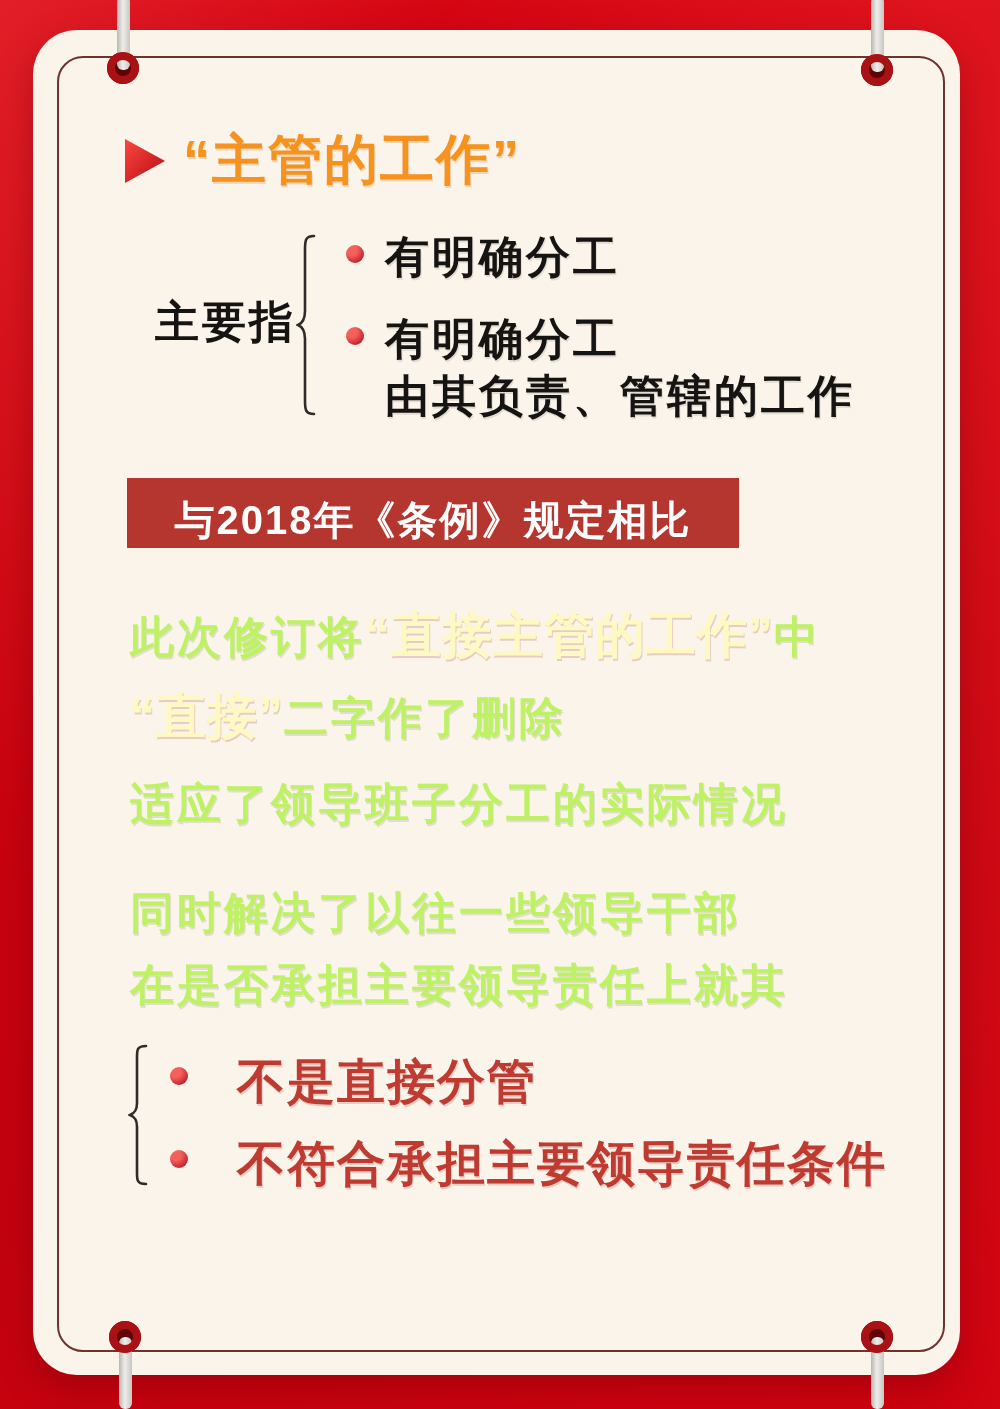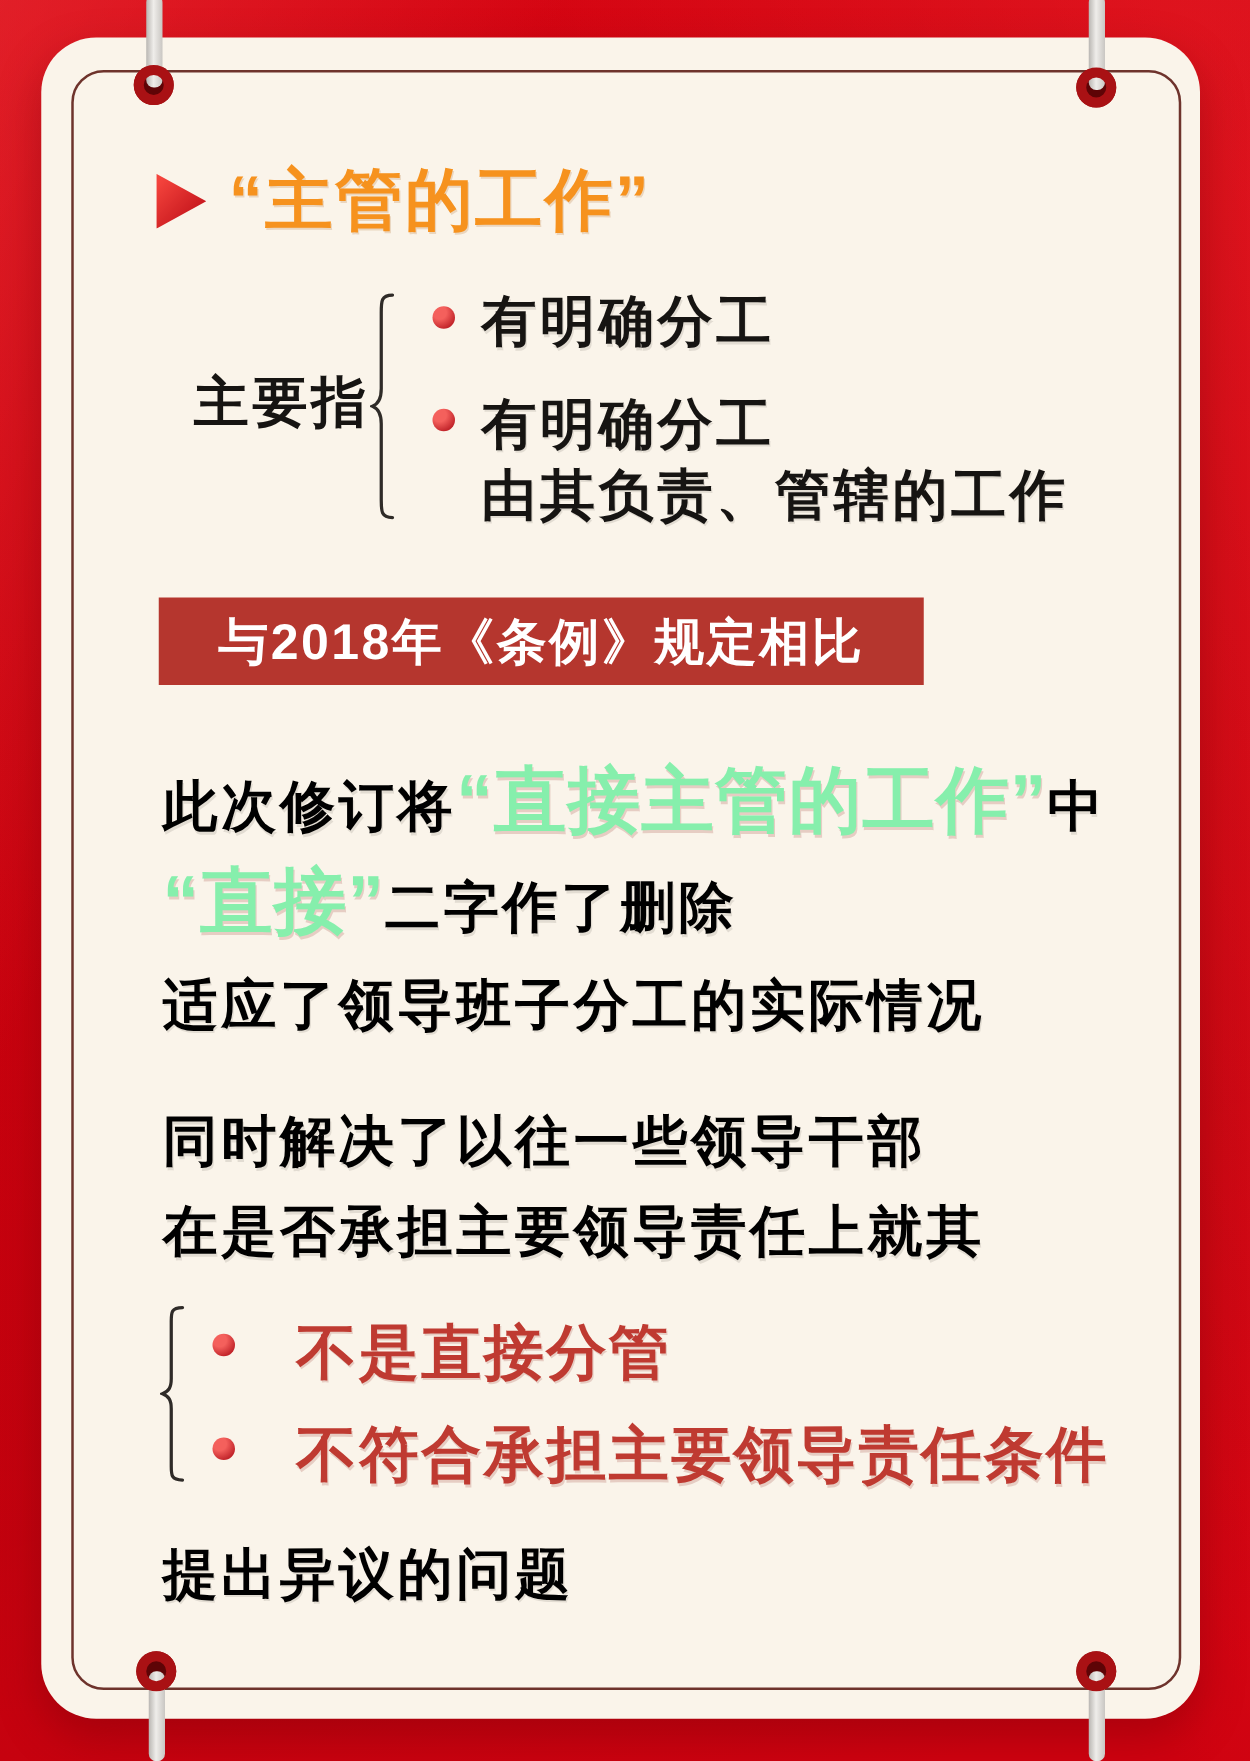--- a/index.html
+++ b/index.html
@@ -74,29 +74,29 @@
   .black-txt{
     position:absolute;z-index:5;color:#161412;font-weight:900;
     font-size:44px;letter-spacing:3px;white-space:nowrap;
     text-shadow:1px 2px 0 rgba(60,50,40,.12);
   }
   .t-b1{left:385px;top:228px;}
   .t-b2a{left:385px;top:310px;}
   .t-b2b{left:385px;top:367px;}
   .banner{
     position:absolute;left:127px;top:478px;width:612px;height:70px;z-index:5;
-    background:#b5362e;display:flex;align-items:center;justify-content:center;
+    background:#b5362e;display:flex;align-items:flex-end;justify-content:center;
   }
   .banner span{
     color:#ffffff;font-size:40px;font-weight:900;letter-spacing:2px;white-space:nowrap;
   }
   .para{position:absolute;left:130px;z-index:5;white-space:nowrap;}
-  .para .blk{font-size:44px;font-weight:900;color:#000000;letter-spacing:3px;
+  .para .blk{font-size:44px;font-weight:900;color:#bef264;letter-spacing:3px;
     text-shadow:1px 2px 0 rgba(60,50,40,.12);}
-  .para .red{font-size:58px;font-weight:900;color:#86efac;letter-spacing:1px;
+  .para .red{font-size:50px;font-weight:900;color:#fef9c3;letter-spacing:1px;
     text-shadow:1px 2px 0 rgba(140,30,20,.18);}
   .p-l1{top:602px;}
   .p-l2{top:683px;}
   .p-l3{top:775px;}
   .p-l4{top:884px;}
   .p-l5{top:956px;}
   .red-item{
     position:absolute;z-index:5;font-size:48px;font-weight:900;color:#bf3a31;
     letter-spacing:2px;white-space:nowrap;
     text-shadow:1px 2px 0 rgba(140,30,20,.18);
@@ -165,16 +165,13 @@
   </div>
 
   <svg class="brace b-issue" viewBox="0 0 22 142" preserveAspectRatio="none">
     <path d="M18 2 C 9 2, 9 6, 9 13 L 9 59 C 9 66, 7 69, 2 71 C 7 73, 9 76, 9 83 L 9 129 C 9 136, 9 140, 18 140" fill="none" stroke="#2f2b28" stroke-width="2.6" stroke-linecap="round"></path>
   </svg>
   <div class="dot r1"></div>
   <div class="dot r2"></div>
   <div class="red-item ri-1">不是直接分管</div>
   <div class="red-item ri-2">不符合承担主要领导责任条件</div>
 
-  <div class="para closing">
-    <span class="blk">提出异议的问题</span>
-  </div>
 </div>
 
 </body></html>

